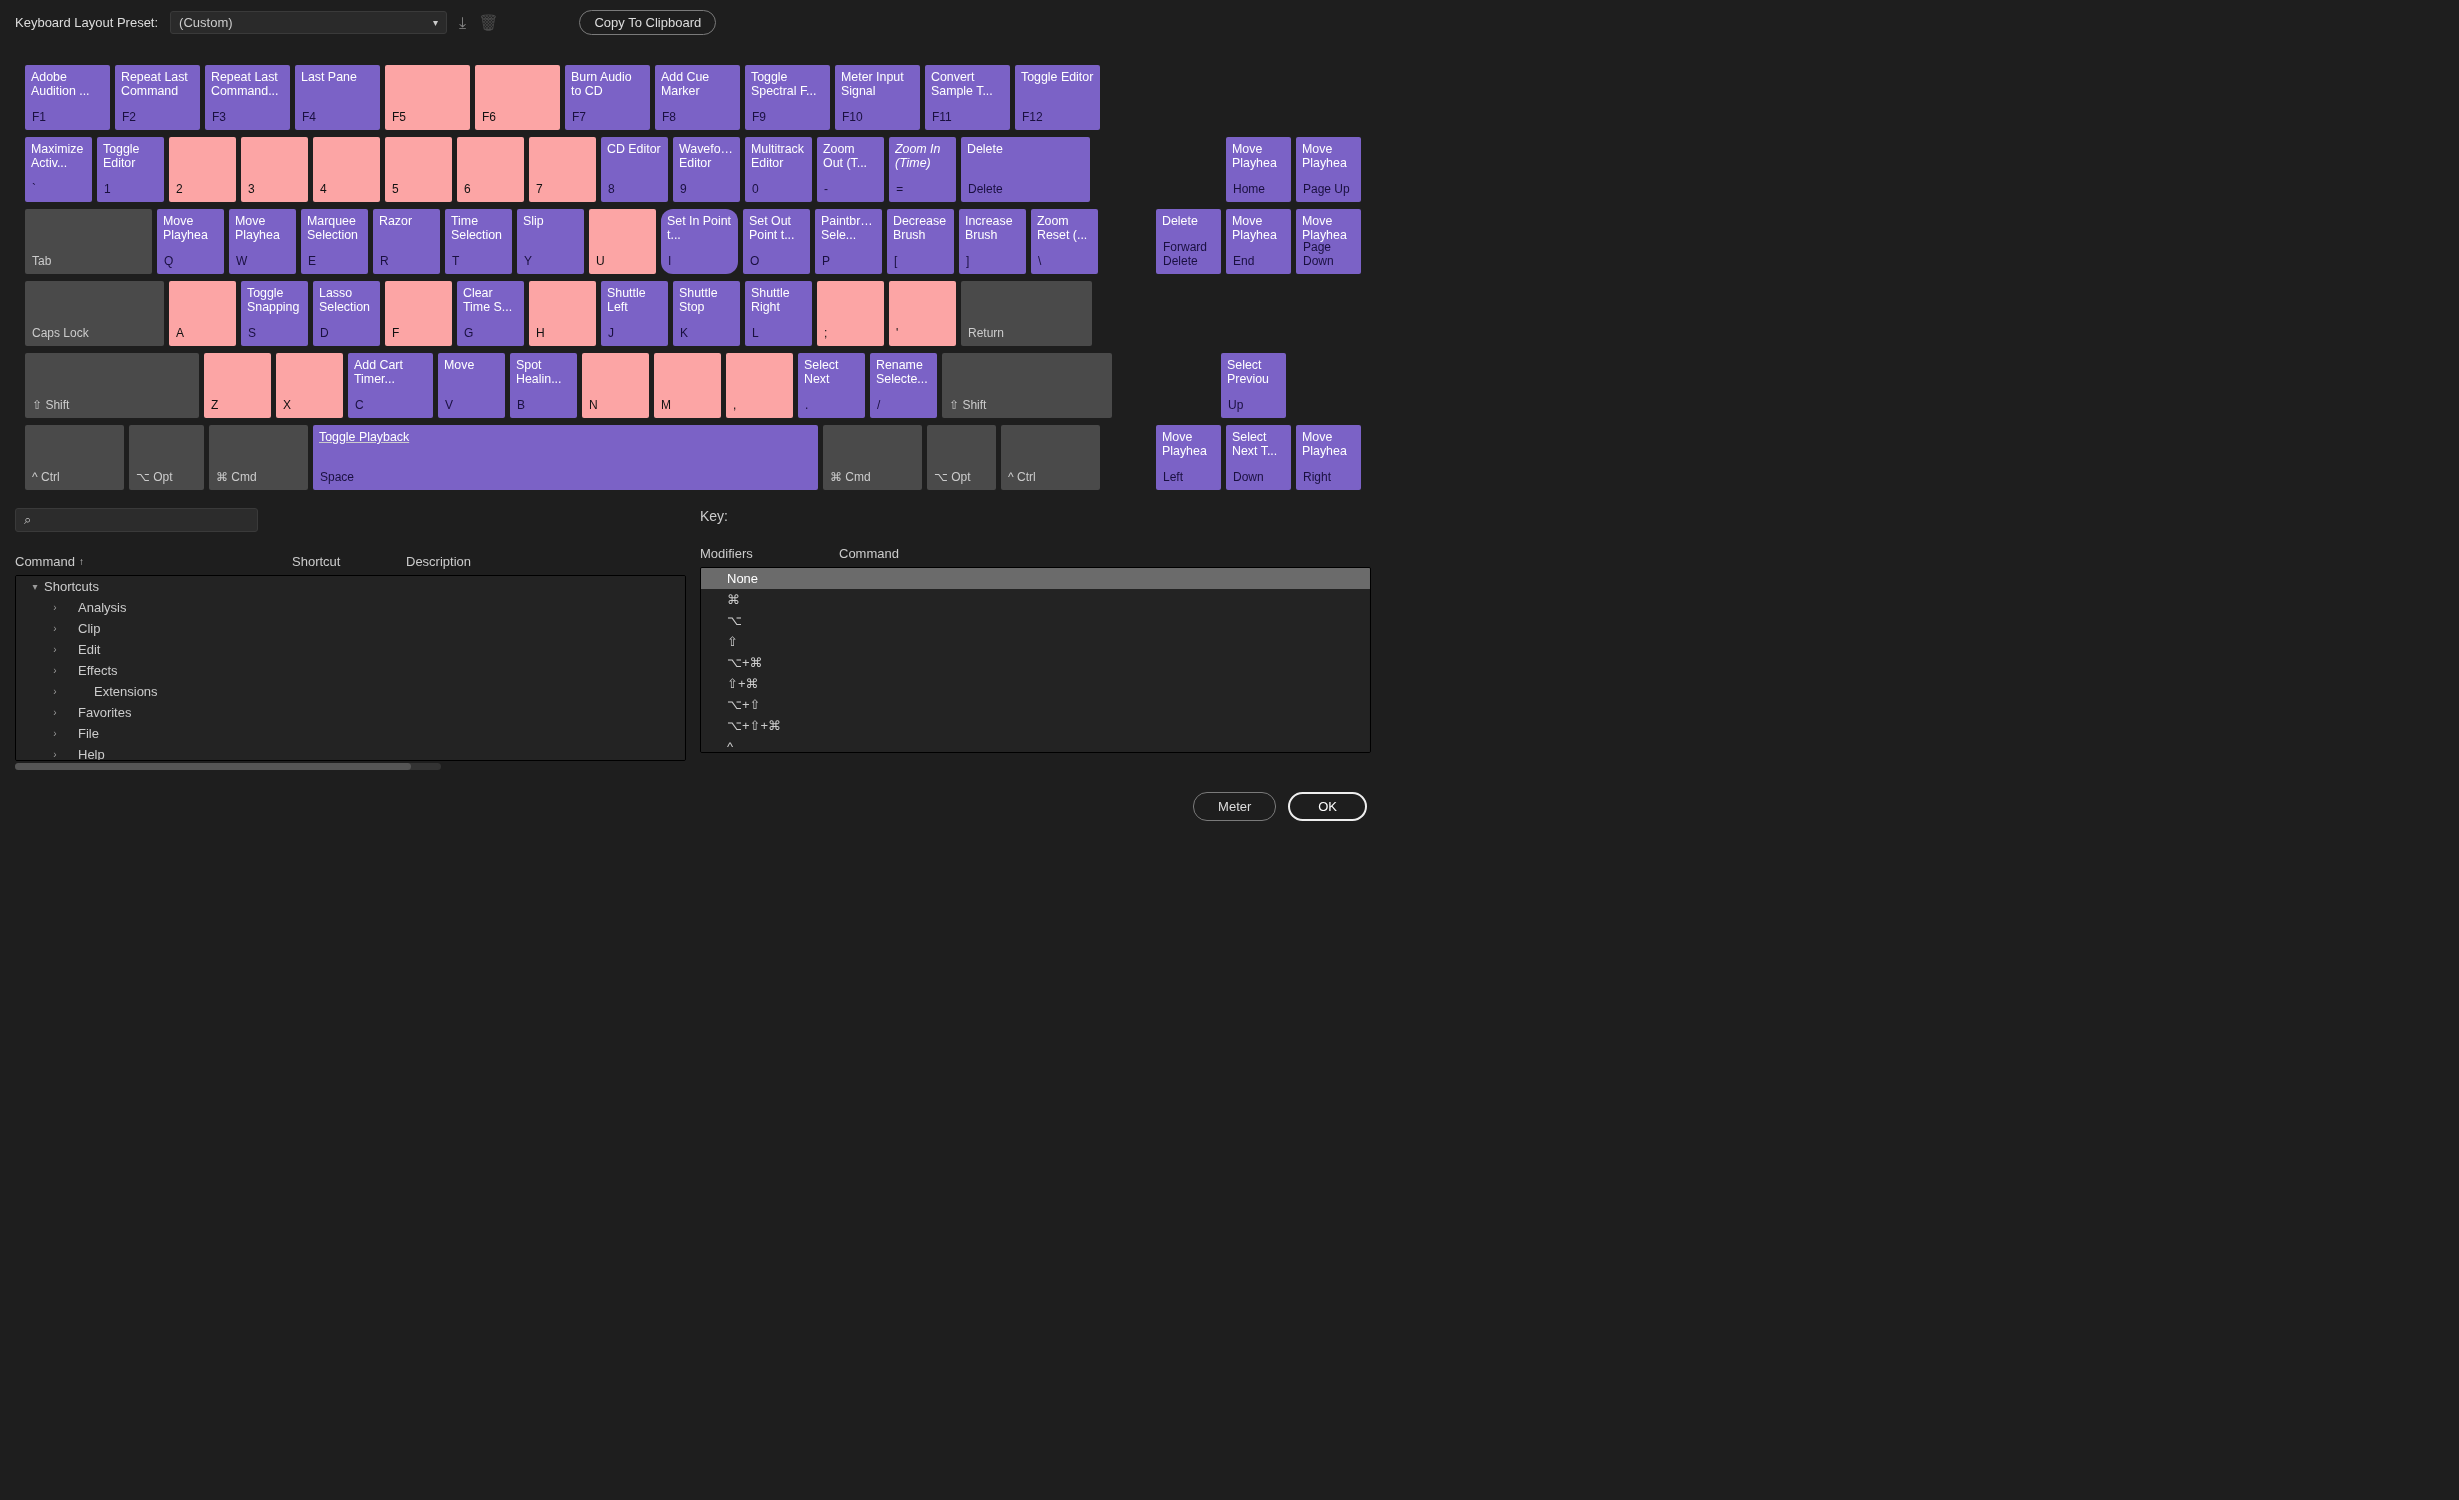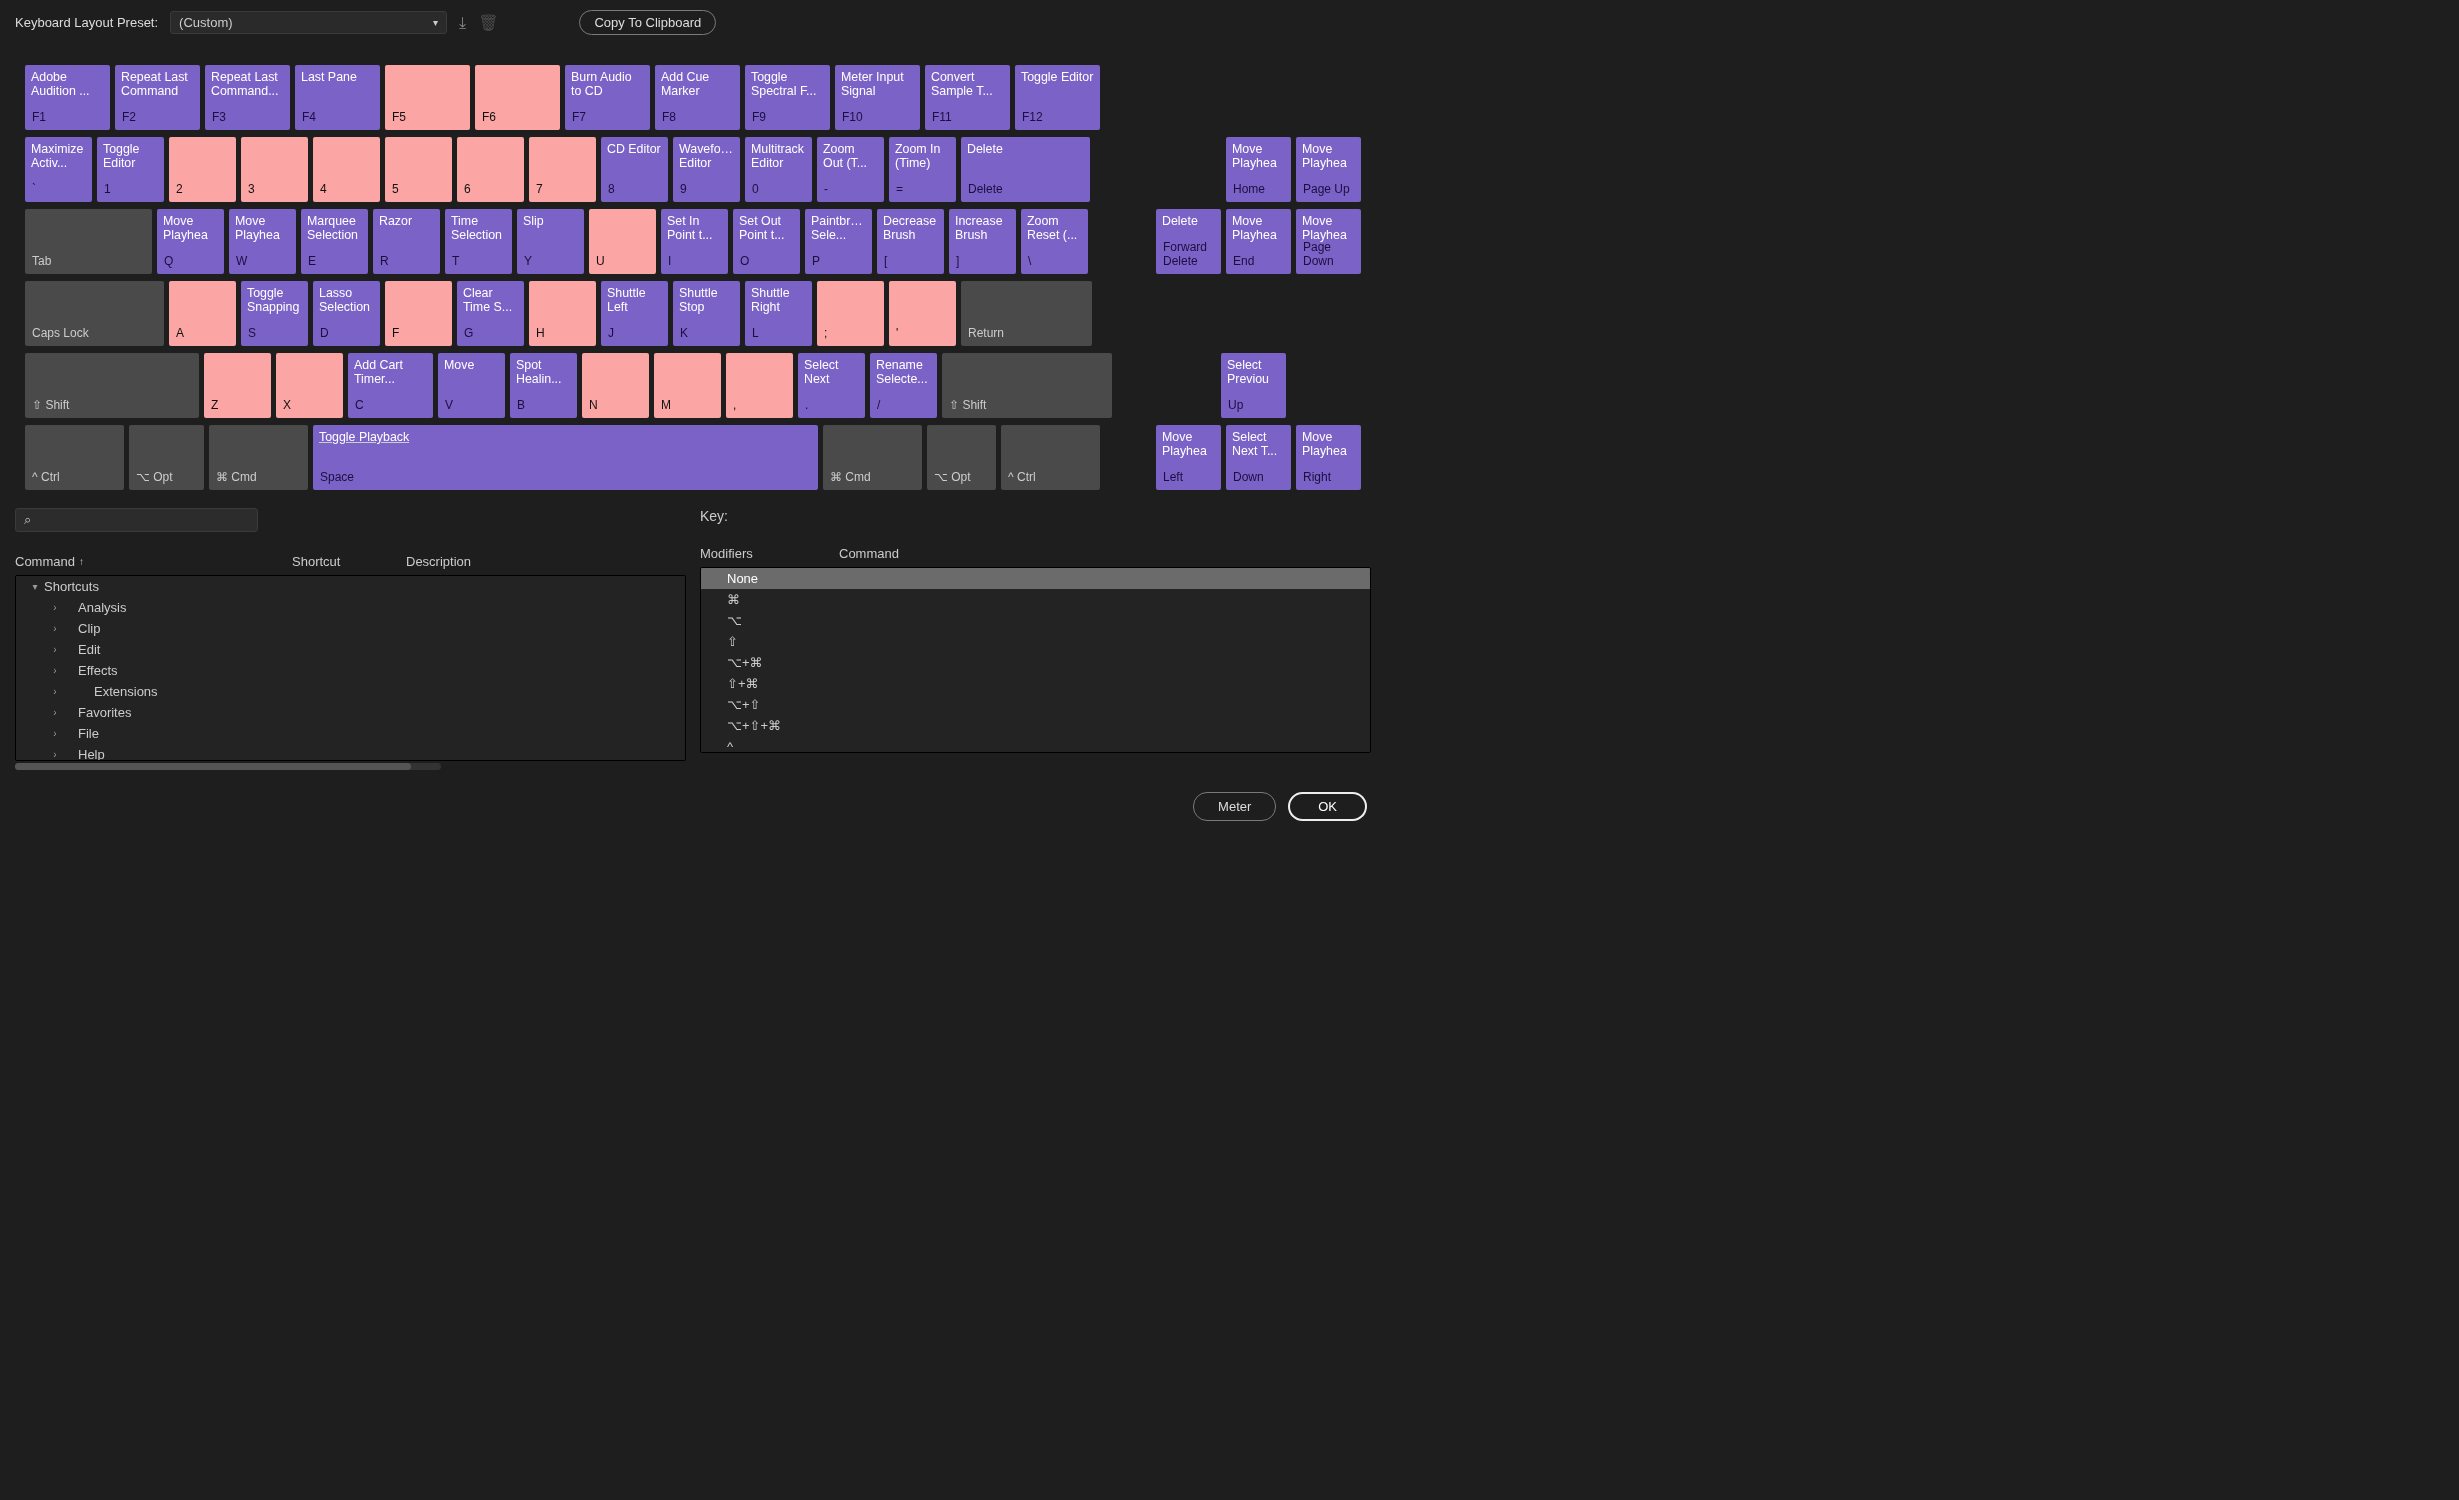--- a/index.html
+++ b/index.html
@@ -191,21 +191,21 @@
           <span class="lbl">9</span>
         </div>
         <div class="key purple" style="width: 67px;">
           <span class="cmd">Multitrack Editor</span>
           <span class="lbl">0</span>
         </div>
         <div class="key purple" style="width: 67px;">
           <span class="cmd">Zoom Out (T...</span>
           <span class="lbl">-</span>
         </div>
-        <div class="key purple" style="width: 67px;">
+        <div class="key purple" style="width: 67px; font-style: italic;">
           <span class="cmd">Zoom In (Time)</span>
           <span class="lbl">=</span>
         </div>
         <div class="key purple" style="width: 129px;">
           <span class="cmd">Delete</span>
           <span class="lbl">Delete</span>
         </div>
       </div>
     <div style="flex:1"></div>
     <div class="row" id="row2nav" style="margin-bottom:0;">
@@ -246,21 +246,21 @@
           <span class="lbl">T</span>
         </div>
         <div class="key purple" style="width: 67px;">
           <span class="cmd">Slip</span>
           <span class="lbl">Y</span>
         </div>
         <div class="key gray" style="width: 67px;">
           <span class="cmd"></span>
           <span class="lbl">U</span>
         </div>
-        <div class="key purple" style="width: 67px;">
+        <div class="key purple" style="width: 77px; border-radius: 12px;">
           <span class="cmd">Set In Point t...</span>
           <span class="lbl">I</span>
         </div>
         <div class="key purple" style="width: 67px;">
           <span class="cmd">Set Out Point t...</span>
           <span class="lbl">O</span>
         </div>
         <div class="key purple" style="width: 67px;">
           <span class="cmd">Paintbrush Sele...</span>
           <span class="lbl">P</span>

